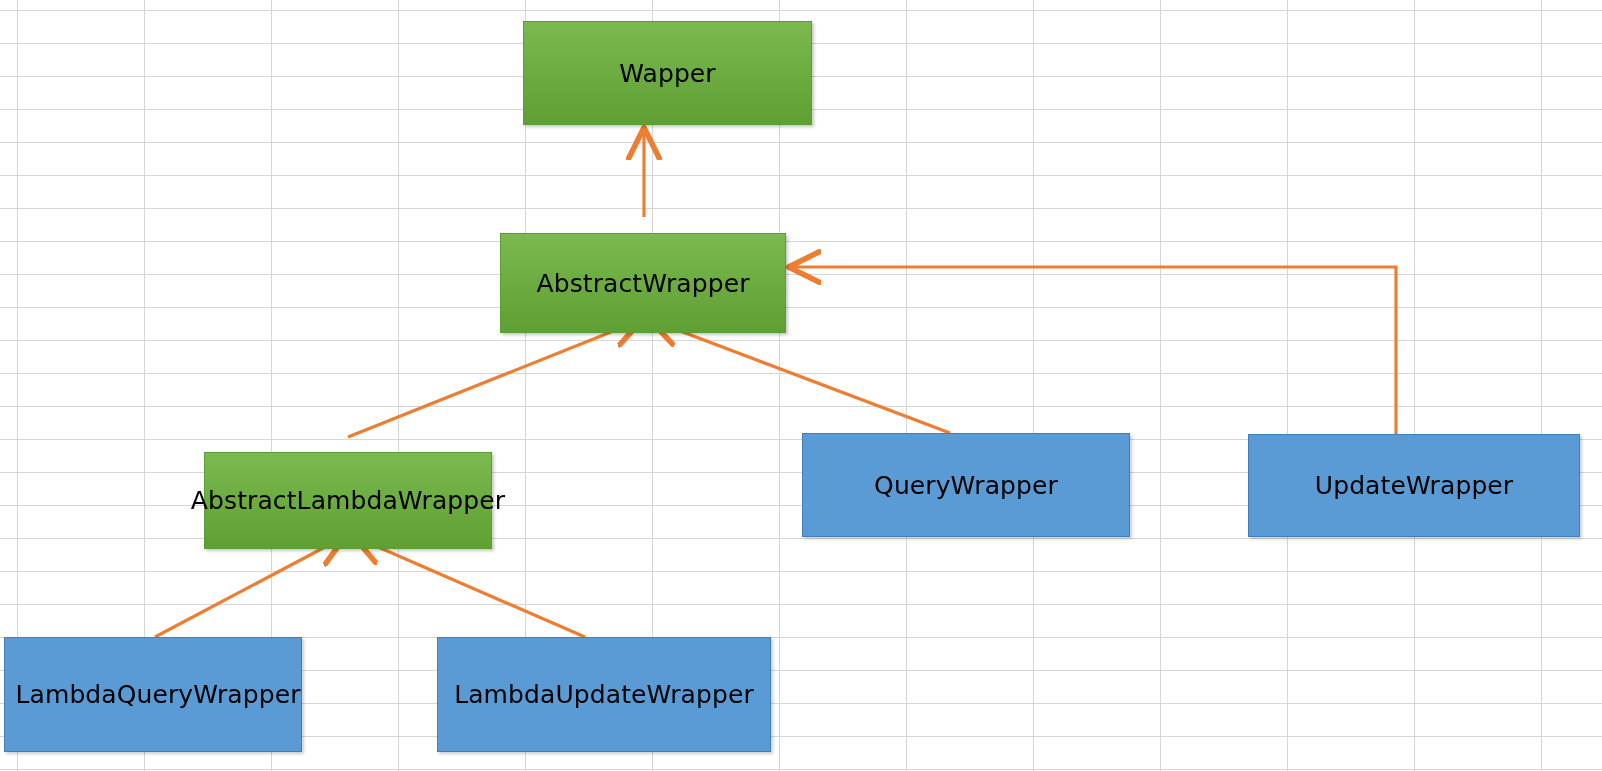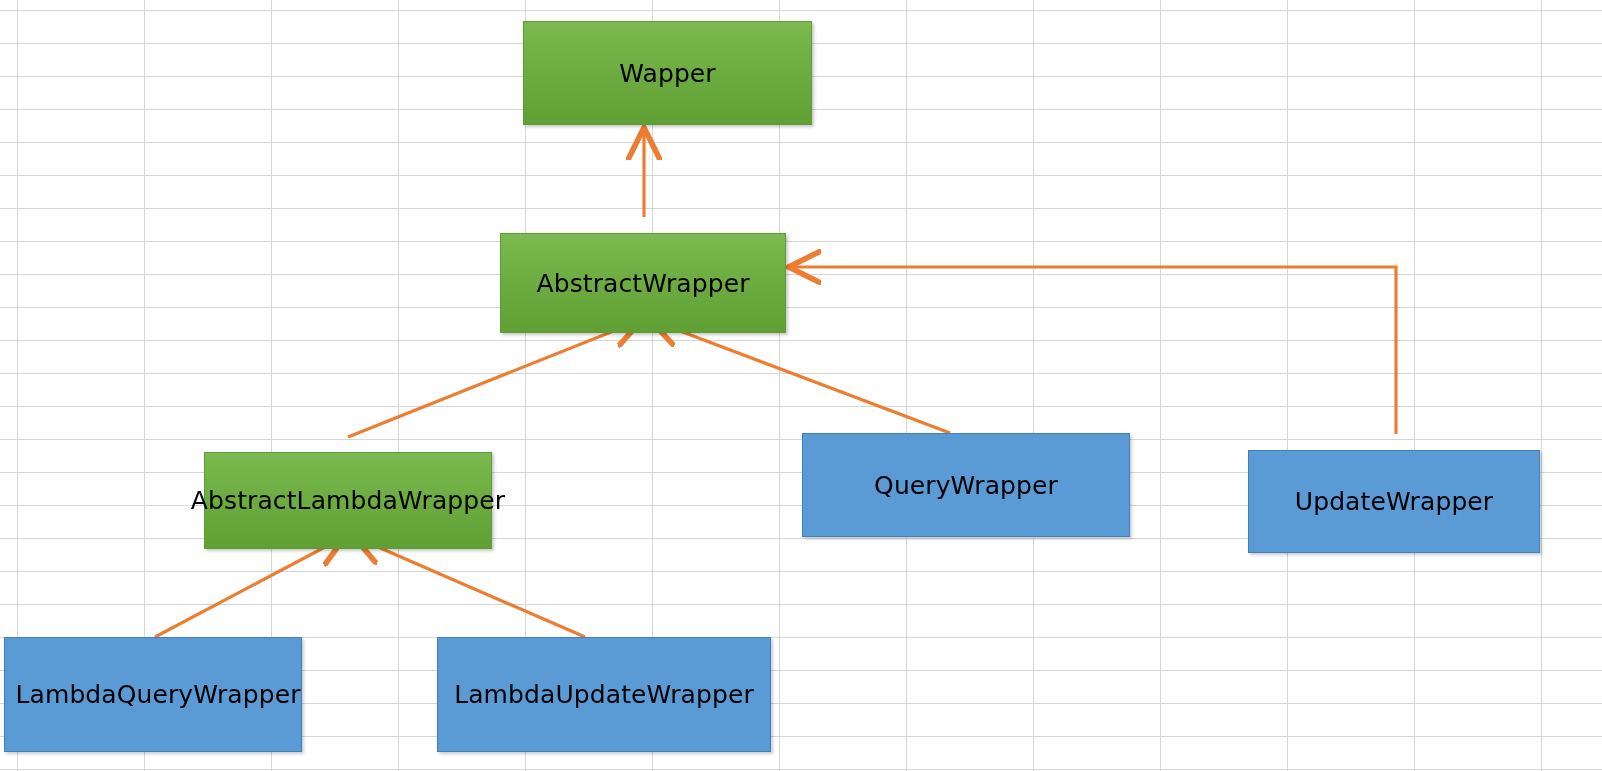--- a/index.html
+++ b/index.html
@@ -85,21 +85,21 @@
   </div>
 
   <div class="node node-green" style="left: 204px; top: 437px; width: 288px; height: 97px; margin-top: 15px;">
     <span class="label">AbstractLambdaWrapper</span>
   </div>
 
   <div class="node node-blue" style="left: 802px; top: 433px; width: 328px; height: 104px;">
     <span class="label">QueryWrapper</span>
   </div>
 
-  <div class="node node-blue" style="left: 1248px; top: 434px; width: 292px; height: 103px; margin-top: 16px;">
+  <div class="node node-blue" style="left: 1248px; top: 434px; width: 332px; height: 103px;">
     <span class="label">UpdateWrapper</span>
   </div>
 
   <div class="node node-blue" style="left: 4px; top: 637px; width: 298px; height: 115px; padding-left: 10px;">
     <span class="label">LambdaQueryWrapper</span>
   </div>
 
   <div class="node node-blue" style="left: 437px; top: 637px; width: 334px; height: 115px;">
     <span class="label">LambdaUpdateWrapper</span>
   </div>

